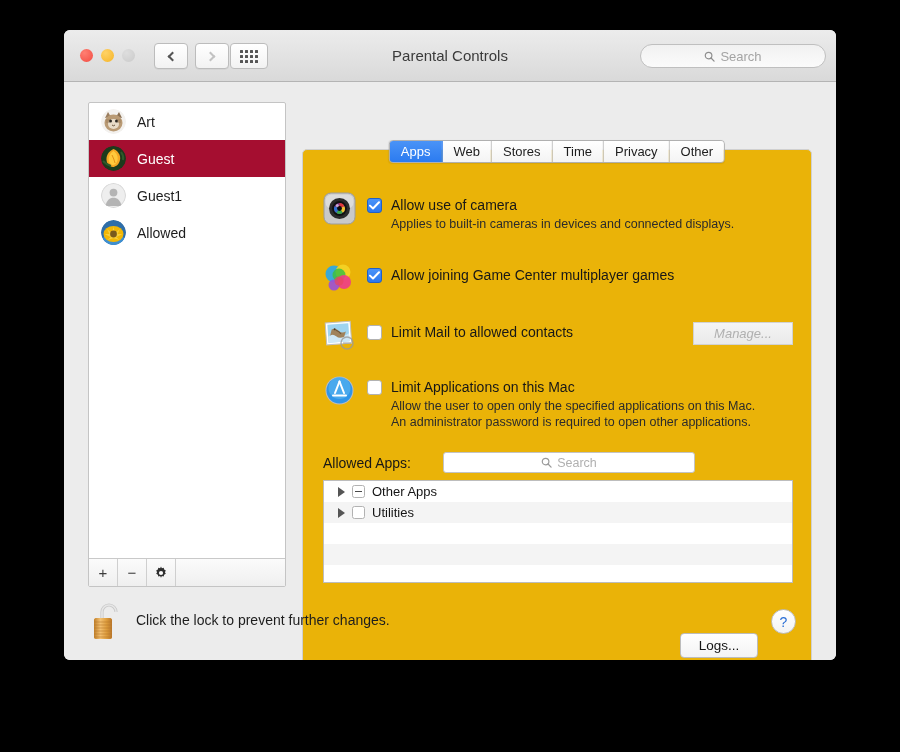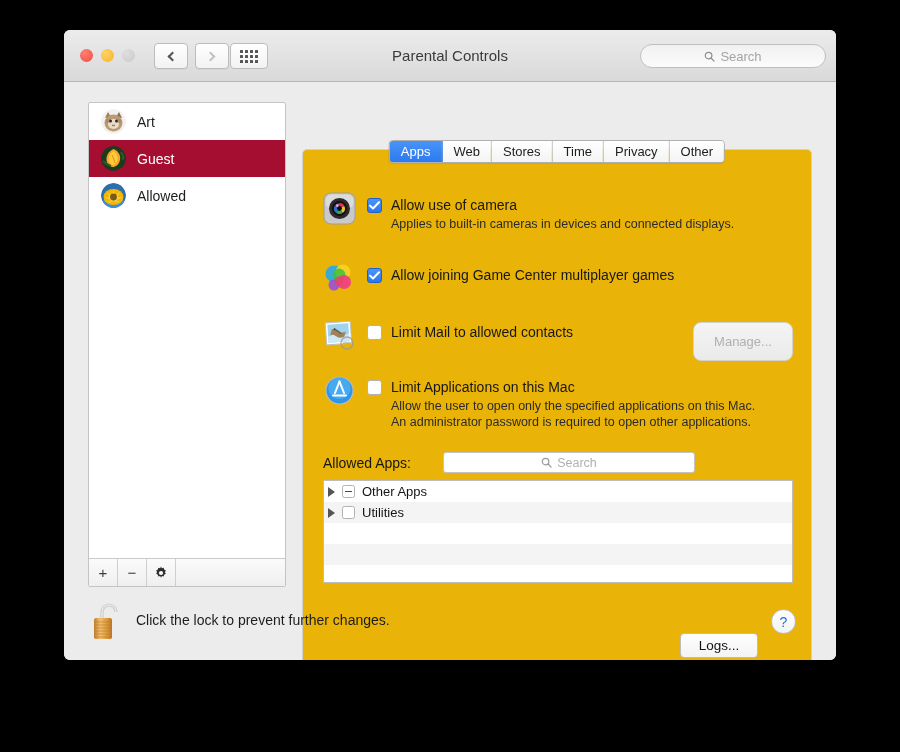--- a/index.html
+++ b/index.html
@@ -147,45 +147,45 @@
   }
   .cb.on svg { display: block; }
   .cblabel { font-size: 14px; color: #171717; line-height: 16px; }
   .subtext {
     font-size: 12.5px; color: #2b2b2b; line-height: 16px;
     margin: 3px 0 0 24px; max-width: 378px;
   }
 
   .manage-btn {
     position: absolute; right: 18px; top: 3px;
-    width: 100px; height: 39px; border-radius: 8px;
+    width: 100px; height: 23px; border-radius: 0;
     background: linear-gradient(to bottom,#f4f4f4,#eaeaea);
     border: 1px solid #d2d2d2;
     display: flex; align-items: center; justify-content: center;
-    font-size: 13px; color: #b0b0b0;
+    font-size: 13px; color: #b0b0b0; font-style: italic;
   }
 
   
   .allowed-head {
     position: absolute; left: 0; right: 0; top: 302px;
     display: flex; align-items: center; padding: 0 18px 0 20px; gap: 10px;
   }
   .allowed-label { font-size: 14px; color: #171717; }
   .apps-search {
     flex: 1; height: 21px; max-width: 252px; margin-left: 22px;
     background: #fff; border: 1px solid #c3c3c3; border-radius: 3px;
     display: flex; align-items: center; justify-content: center; gap: 5px;
   }
   .apps-search .ph { font-size: 12.5px; color: #b0b0b0; }
 
   .applist {
     position: absolute; left: 20px; right: 18px; top: 330px; height: 103px;
     background: #fff; border: 1px solid #bdbdbd; overflow: hidden;
   }
-  .approw { height: 21px; display: flex; align-items: center; padding-left: 4px; gap: 7px; }
+  .approw { height: 21px; display: flex; align-items: center; padding-left: 14px; gap: 7px; }
   .approw:nth-child(even) { background: #f4f4f4; }
   .disclosure {
     width: 0; height: 0; flex: none;
     border-left: 7px solid #555; border-top: 5px solid transparent; border-bottom: 5px solid transparent;
   }
   .appcb { width: 13px; height: 13px; flex: none; border-radius: 2.5px;
            background: #fff; border: 1px solid #b2b2b2;
            display: flex; align-items: center; justify-content: center; }
   .appcb .dash { width: 7px; height: 1.5px; background: #4a4a4a; }
   .approw .nm { font-size: 13px; color: #141414; }
@@ -290,20 +290,31 @@
               <path d="M12.5 3 C17 5 20 9 19 14 C18 19 14 21 12 21 C8 21 5 17 5.5 12 C6 8 9 4.5 12.5 3 Z" fill="#f5a623"></path>
               <path d="M12.5 5 C15.5 7 17.5 10.5 16.5 14.5 C15.5 18 13 19.5 11.5 19 C8.5 18 7 14.5 8 11 C8.8 8 10.5 6 12.5 5 Z" fill="#ffc93c"></path>
               <path d="M11 9 q2 4 3 8" stroke="#e08a12" stroke-width=".9" fill="none"></path>
               <path d="M2 15 q4 4 8 5" stroke="#2e5a2a" stroke-width="2.2" fill="none"></path>
               <path d="M20 6 q3 4 2 8" stroke="#2e5a2a" stroke-width="2" fill="none"></path>
             </svg>
           </span>
           <span>Guest</span>
         </div>
 
+        <div class="user">
+          <span class="avatar">
+            <svg viewBox="0 0 25 25" width="25" height="25">
+              <circle cx="12.5" cy="12.5" r="12.5" fill="#d8d8d8"></circle>
+              <circle cx="12.5" cy="12.5" r="11.4" fill="#eeeeee"></circle>
+              <circle cx="12.5" cy="9.6" r="3.9" fill="#b4b4b4"></circle>
+              <path d="M4.6 23 C5.4 17.4 8.8 14.8 12.5 14.8 C16.2 14.8 19.6 17.4 20.4 23 Z" fill="#b4b4b4"></path>
+            </svg>
+          </span>
+          <span>Guest1</span>
+        </div>
 
         <div class="user">
           <span class="avatar">
             <svg viewBox="0 0 25 25" width="25" height="25">
               <circle cx="12.5" cy="12.5" r="12.5" fill="#2f6ea8"></circle>
               <circle cx="12.5" cy="22" r="11" fill="#3f8fd0"></circle>
               <g fill="#f2b705">
                 <ellipse cx="12.5" cy="14" rx="10" ry="8"></ellipse>
               </g>
               <g fill="#f7cf3e">

